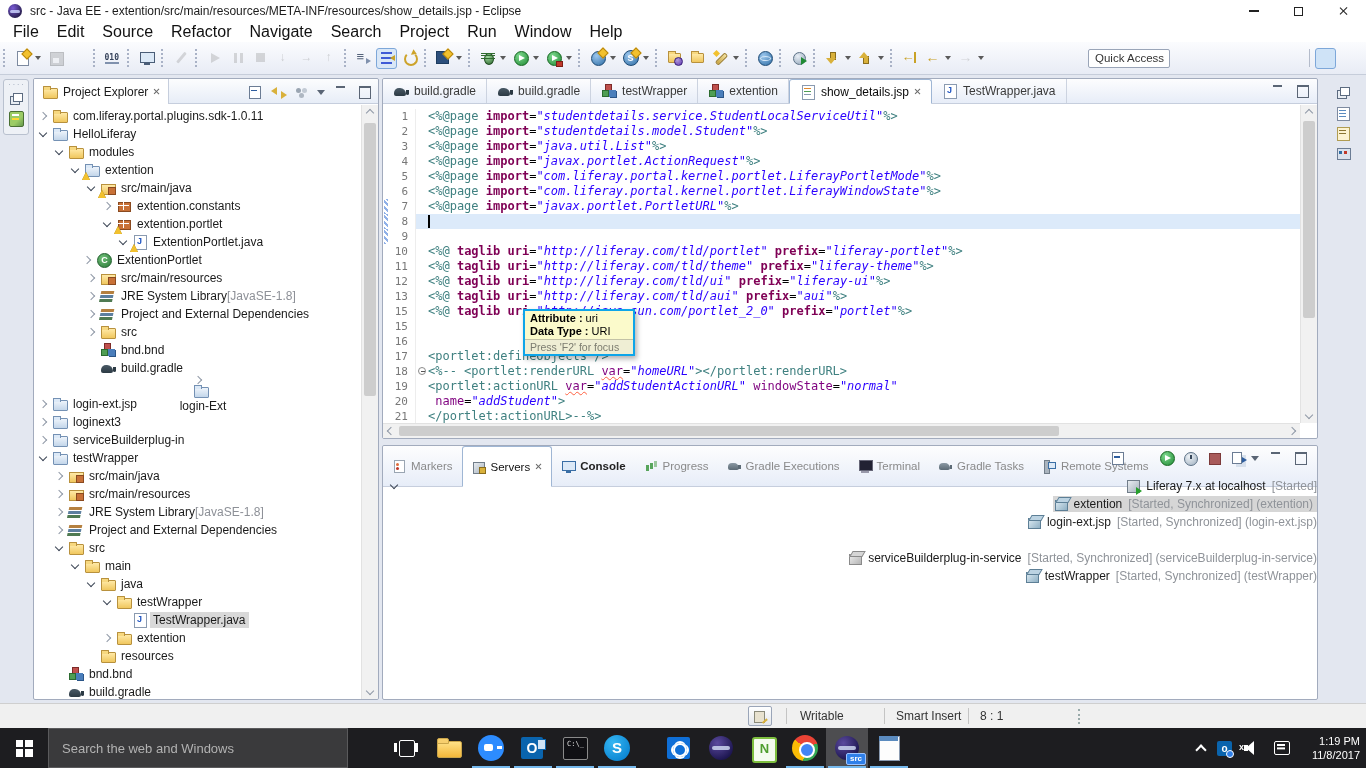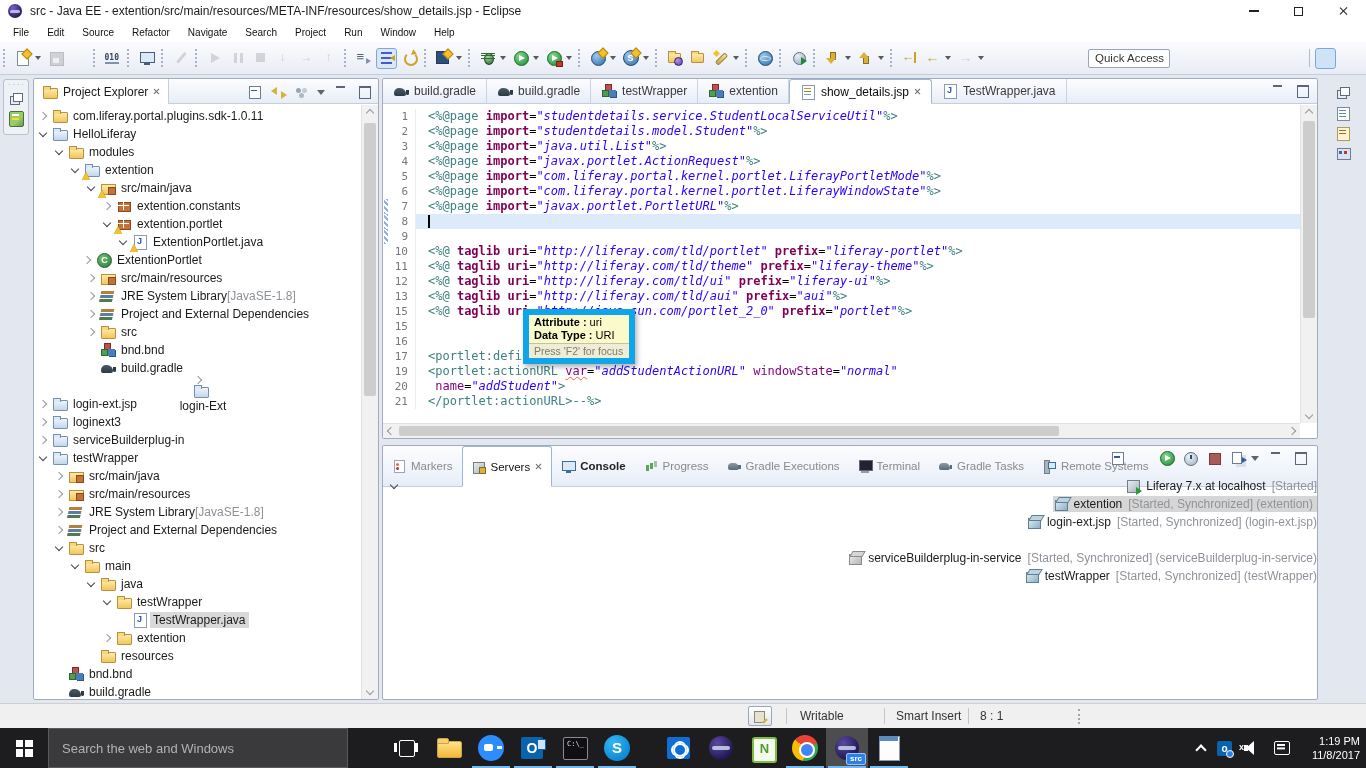--- a/index.html
+++ b/index.html
@@ -17,21 +17,21 @@
   .wbtn{width:45px;height:22px;display:flex;align-items:center;justify-content:center;}
   .min-glyph{width:10px;height:1.5px;background:#222;}
   .max-glyph{width:9px;height:9px;border:1.2px solid #222;}
   .xmark{position:relative;width:10px;height:10px;display:inline-block;}
   .xmark::before,.xmark::after{content:"";position:absolute;left:4.4px;top:0;width:1.3px;height:100%;background:#222;}
   .xmark::before{transform:rotate(45deg);} .xmark::after{transform:rotate(-45deg);}
   .xmark.sm{width:7px;height:7px;} .xmark.sm::before,.xmark.sm::after{left:3px;background:#6a6a6a;}
 
   
   .menubar{position:absolute;top:22px;left:0;right:0;height:20px;background:#fff;display:flex;align-items:center;padding-left:4px;}
-  .menu-item{font-size:10px;color:#111;padding:2px 9px;cursor:default;}
+  .menu-item{font-size:16px;color:#111;padding:2px 9px;cursor:default;}
 
   
   .toolbar{position:absolute;top:42px;left:0;right:0;height:33px;
     background:linear-gradient(#fbfcfe,#e8ecf5);border-bottom:1px solid #c6cdda;display:flex;align-items:center;}
   .grip{width:4px;height:18px;border-left:2px dotted #a9b2c6;margin:0 4px 0 3px;flex:none;}
   .tb-group{display:flex;align-items:center;}
   .tbi{width:21px;height:21px;margin:0 1px;border-radius:3px;display:flex;align-items:center;justify-content:center;position:relative;flex:none;}
   .tbi.disabled{opacity:.4;filter:grayscale(.9);}
   .tbi.selected{background:#d9e7f7;border:1px solid #7da7d9;}
   .dd{width:0;height:0;border-left:3px solid transparent;border-right:3px solid transparent;border-top:4px solid #5a5a5a;margin:0 3px 0 1px;flex:none;}
@@ -192,21 +192,21 @@
   .diffm{position:absolute;left:1px;top:0;bottom:0;width:4px;background:repeating-linear-gradient(45deg,#8fb0e8 0 2px,#fff 2px 4px);}
   .fold{width:13px;flex:none;position:relative;border-left:1px solid #ededed;}
   .foldminus{position:absolute;left:2px;top:3px;width:8px;height:8px;border:1px solid #8a8a8a;border-radius:50%;background:#fff;}
   .foldminus::before{content:"";position:absolute;left:1.5px;top:3px;width:4px;height:1.2px;background:#555;}
   .ctext{flex:1;white-space:pre;position:relative;color:#000;}
   .crow.cur .ctext,.crow.cur .fold{background:#dceafa;}
   .caret{position:absolute;left:0;top:1px;width:1.5px;height:12.5px;background:#000;}
   .tk-g{color:#3f8080;} .tk-a{color:#7f0055;font-weight:bold;} .tk-x{color:#7f007f;}
   .tk-s{color:#2a00ff;font-style:italic;} .tk-p{color:#000;}
   .tk-w{color:#7f007f;text-decoration:underline;text-decoration-style:wavy;text-decoration-color:#ff6040;text-decoration-thickness:1px;}
-  .tooltip{position:absolute;left:140px;top:204px;min-width:112px;background:#fbfacb;border:6px solid #0ea5e9;box-shadow:2px 3px 5px rgba(0,0,0,.3);font-size:11px;z-index:6;}
+  .tooltip{position:absolute;left:140px;top:204px;min-width:112px;background:#fbfacb;border:2px solid #0ea5e9;box-shadow:2px 3px 5px rgba(0,0,0,.3);font-size:11px;z-index:6;}
   .tt-row{padding:1px 5px 0 5px;color:#000;white-space:pre;}
   .tt-b{font-weight:bold;}
   .tt-foot{margin-top:2px;border-top:1px solid #c3c2a6;background:#efeed4;color:#7c7c70;padding:1px 5px;font-size:10.5px;white-space:nowrap;}
   .ed-vscroll{position:absolute;right:0;top:0;width:17px;bottom:15px;background:#f1f1f1;border-left:1px solid #e2e2e2;}
   .ed-hscroll{position:absolute;left:0;right:17px;bottom:0;height:15px;background:#f1f1f1;border-top:1px solid #e2e2e2;}
   .harrow{position:absolute;top:4px;width:6px;height:6px;border-style:solid;border-width:1.4px 1.4px 0 0;border-color:#8f98a6;}
   .harrow.left{left:5px;transform:rotate(-135deg);}
   .harrow.right{right:5px;transform:rotate(45deg);}
   .hthumb{position:absolute;top:2px;height:10px;background:#cdcdcd;border-radius:2px;}
 
@@ -824,20 +824,27 @@
               <span class="gut">16</span>
               <span class="fold"></span>
               <span class="ctext"></span>
             </div>
             <div class="crow">
               <span class="gut">17</span>
               <span class="fold"></span>
               <span class="ctext"><span class="tk-g">&lt;portlet:defineObjects /&gt;</span></span>
             </div>
             <div class="crow">
+              <span class="gut">18</span>
+              <span class="fold">
+                <span class="foldminus"></span>
+              </span>
+              <span class="ctext"><span class="tk-g">&lt;%-- &lt;portlet:renderURL </span><span class="tk-w">var</span><span class="tk-p">=</span><span class="tk-s">"homeURL"</span><span class="tk-g">&gt;&lt;/portlet:renderURL&gt;</span></span>
+            </div>
+            <div class="crow">
               <span class="gut">19</span>
               <span class="fold"></span>
               <span class="ctext"><span class="tk-g">&lt;portlet:actionURL </span><span class="tk-w">var</span><span class="tk-p">=</span><span class="tk-s">"addStudentActionURL"</span><span class="tk-p"> </span><span class="tk-x">windowState</span><span class="tk-p">=</span><span class="tk-s">"normal"</span></span>
             </div>
             <div class="crow">
               <span class="gut">20</span>
               <span class="fold"></span>
               <span class="ctext"><span class="tk-p"> </span><span class="tk-x">name</span><span class="tk-p">=</span><span class="tk-s">"addStudent"</span><span class="tk-g">&gt;</span></span>
             </div>
             <div class="crow">

